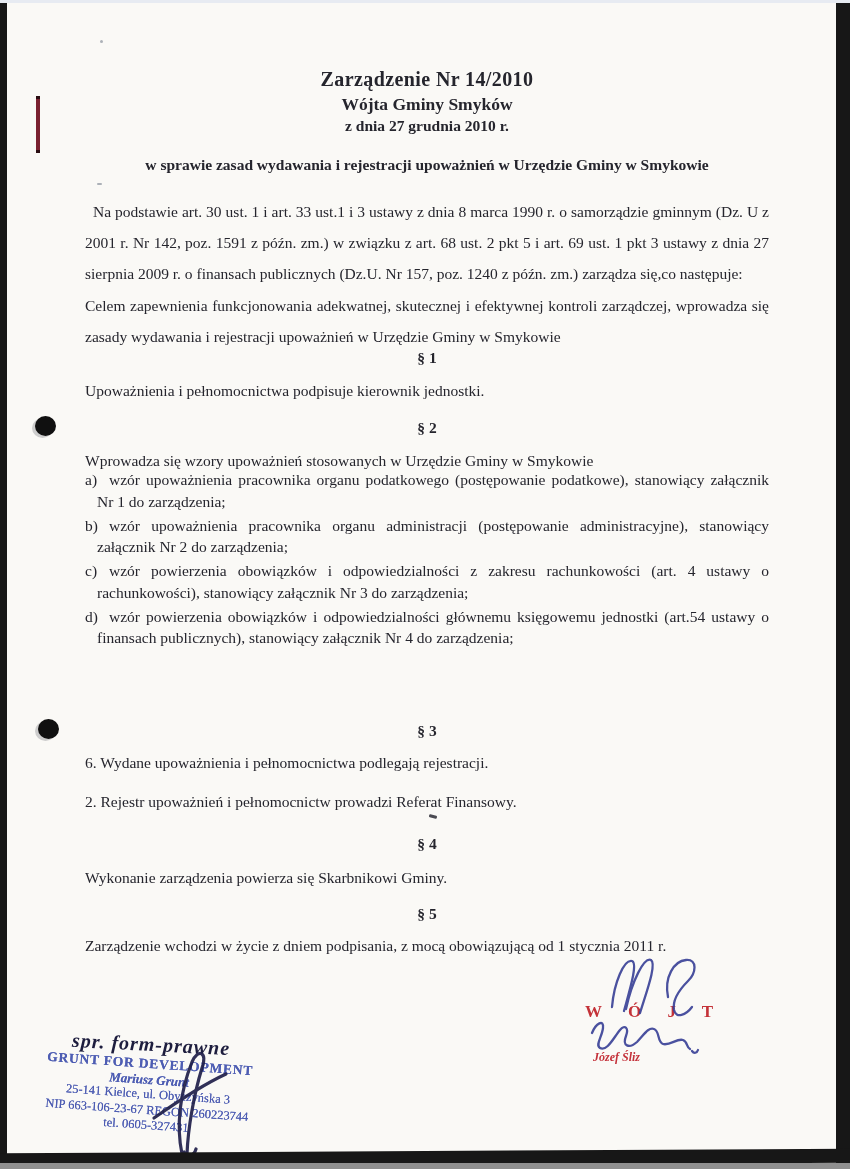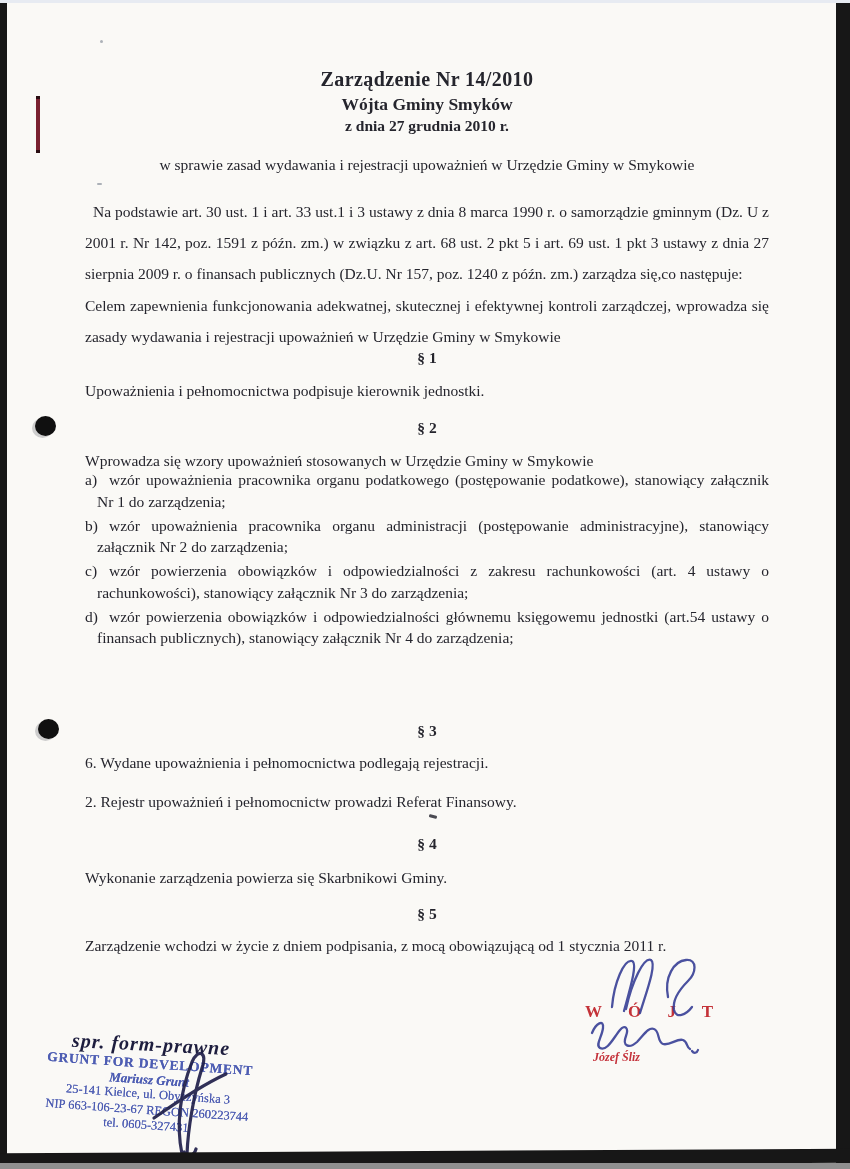--- a/index.html
+++ b/index.html
@@ -28,21 +28,21 @@
   .dash-artifact{position:absolute;left:429px;top:815px;width:8px;height:3px;background:#4a4a52;
                  transform:rotate(14deg);border-radius:1px;z-index:5;}
   
   .doc{position:absolute;left:85px;top:0;width:684px;z-index:10;}
   .center{text-align:center;}
   .just{text-align:justify;text-align-last:left;}
   .abs{position:absolute;left:0;width:684px;}
   .t1{top:68px;font-size:20px;font-weight:bold;letter-spacing:.4px;}
   .t2{top:94px;font-size:17.5px;font-weight:bold;}
   .t3{top:117px;font-size:15.5px;font-weight:bold;}
-  .subject{top:156px;font-size:15.5px;font-weight:normal;}
+  .subject{top:156px;font-size:15.5px;font-weight:bold;}
   p.body, div.body{font-size:15.5px;line-height:31px;margin:0;}
   .legal{top:196px;text-indent:8px;}
   .preamble{top:290px;}
   .sec-h{font-size:15.5px;font-weight:bold;text-align:center;}
   .h1{top:349px;} .s1t{top:375px;}
   .h2{top:419px;} .s2lead{top:445px;}
   .s2items{top:469px;}
   .item{position:relative;padding-left:12px;text-indent:-12px;margin:0 0 2.5px 0;
         font-size:15.5px;line-height:21.5px;text-align:justify;text-align-last:left;}
   .item .marker{display:inline-block;width:24px;text-indent:0;}

